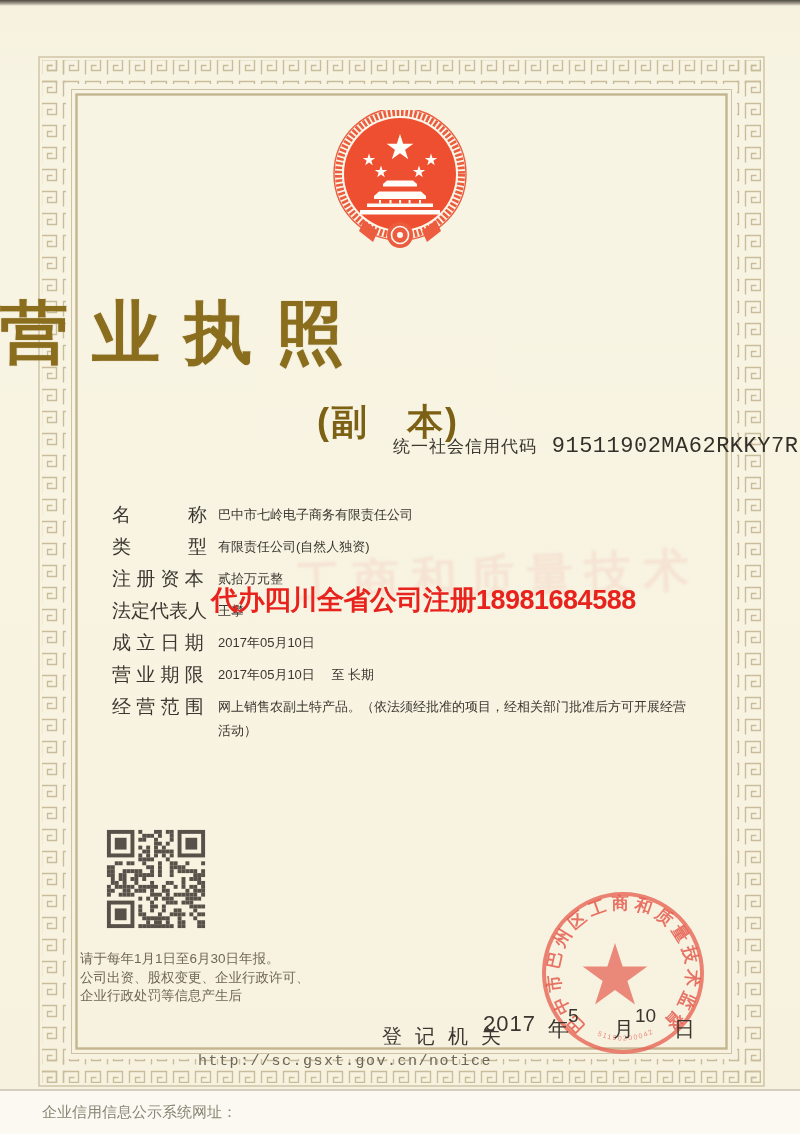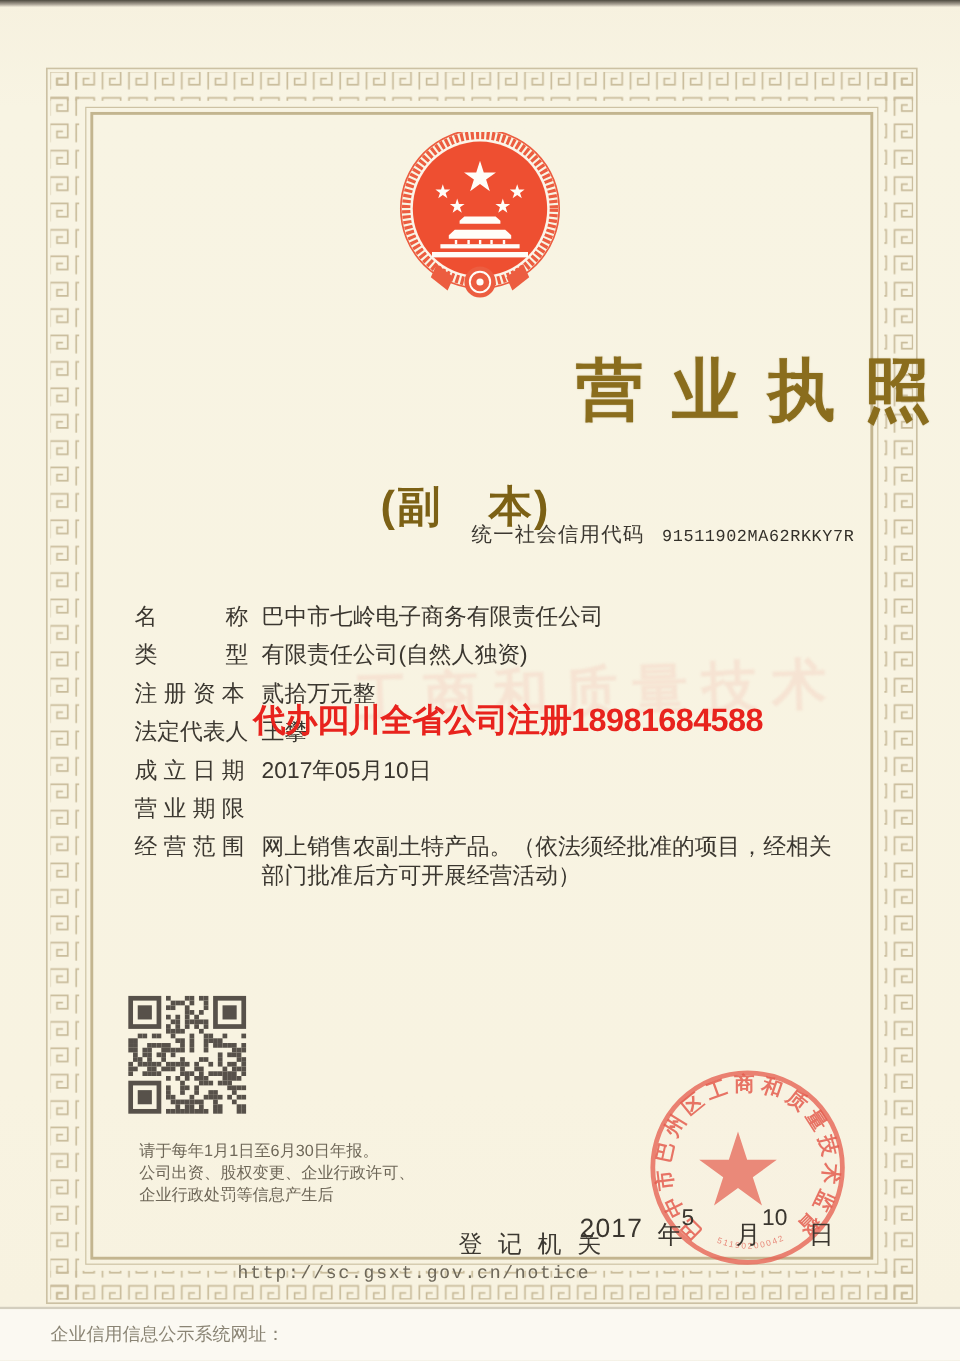--- a/index.html
+++ b/index.html
@@ -3,40 +3,40 @@
 <meta charset="utf-8">
 <style>
   html,body{margin:0;padding:0;background:#e9e6de;}
   .page{position:relative;width:800px;height:1134px;margin:0 auto;overflow:hidden;
         background:linear-gradient(180deg,#f6f1df 0%,#f8f4e3 8%,#f8f3e1 80%,#f7f2e0 96%);
         font-family:"Liberation Sans","DejaVu Sans",sans-serif;color:#3c3831;}
   .scan-edge{position:absolute;top:0;left:0;right:0;height:6px;
         background:linear-gradient(#4d493f,#a9a295 60%,rgba(0,0,0,0));}
   .frame{position:absolute;left:38px;top:56px;z-index:1;}
   .emblem{position:absolute;left:330px;top:110px;z-index:2;}
-  .title{position:absolute;left:0;right:0;top:288px;text-align:right;z-index:2;
-        font-size:56px;font-weight:700;color:#8a6d1d;letter-spacing:24px;
+  .title{position:absolute;left:0;right:0;top:288px;text-align:left;z-index:2;
+        font-size:68px;font-weight:700;color:#8a6d1d;letter-spacing:24px;
         text-shadow:0 0 1px rgba(122,95,21,.6);}
   .subtitle{position:absolute;left:0;right:0;top:398px;text-align:center;z-index:2;
         transform:translateX(-12px);font-size:36px;font-weight:700;color:#7c6115;letter-spacing:2px;}
   .credit-line{position:absolute;left:393px;top:434px;z-index:2;font-size:17px;color:#3c3831;}
   .credit-line .lbl{letter-spacing:1px;}
   .credit-line .code{margin-left:10px;font-family:"Liberation Mono","DejaVu Sans Mono",monospace;
-        font-size:14px;letter-spacing:.5px;color:#33302a;}
+        font-size:22px;letter-spacing:.5px;color:#33302a;}
   .ghost{position:absolute;left:295px;top:546px;z-index:0;font-size:46px;font-weight:700;
         letter-spacing:12px;color:rgba(222,92,76,.10);transform:rotate(-2deg);filter:blur(1px);}
   .fields{position:absolute;left:112px;top:487px;width:586px;z-index:3;margin-top:16px;}
   .field-row{display:flex;margin-bottom:8px;}
   .field-label{flex:none;width:100px;font-size:19px;line-height:24px;font-weight:500;
         color:#3c3831;white-space:pre;}
-  .field-value{flex:1;margin-left:6px;font-size:19px;line-height:24px;color:#3a362f;}
+  .field-value{flex:1;margin-left:6px;font-size:13px;line-height:24px;color:#3a362f;}
   .watermark{position:absolute;left:211px;top:582px;z-index:5;font-size:27px;font-weight:600;
         letter-spacing:-.5px;color:#e8231d;white-space:nowrap;}
   .qr{position:absolute;left:103px;top:826px;width:106px;height:106px;z-index:2;}
-  .notice{position:absolute;left:116px;top:950px;z-index:2;font-size:13.5px;line-height:18.5px;
+  .notice{position:absolute;left:80px;top:950px;z-index:2;font-size:13.5px;line-height:18.5px;
         color:#6e6758;}
   .authority{position:absolute;left:382px;top:1004px;z-index:2;font-size:20px;font-weight:500;
         letter-spacing:13px;color:#3c3831;margin-top:19px;}
   .seal{position:absolute;left:534px;top:884px;width:178px;height:178px;z-index:4;
         filter:blur(.3px);}
   .date-row{position:absolute;left:478px;top:1003px;width:240px;height:44px;z-index:5;}
   .date-row span{position:absolute;color:#3a362f;}
   .d-year{left:5px;top:8px;font-size:22px;letter-spacing:1px;}
   .d-yu{left:70px;top:12px;font-size:21px;}
   .d-mnum{left:90px;top:2px;font-size:19px;}
@@ -133,20 +133,21 @@
     <div class="field-row">
       <span class="field-label">法定代表人</span>
       <span class="field-value">王攀</span>
     </div>
     <div class="field-row">
       <span class="field-label">成 立 日 期</span>
       <span class="field-value">2017年05月10日</span>
     </div>
     <div class="field-row">
       <span class="field-label">营 业 期 限</span>
+      <span class="field-value">2017年05月10日　 至 长期</span>
     </div>
     <div class="field-row">
       <span class="field-label">经 营 范 围</span>
       <span class="field-value">网上销售农副土特产品。（依法须经批准的项目，经相关部门批准后方可开展经营活动）</span>
     </div>
   </div>
 
   <div class="watermark" style="color: rgb(232, 35, 29);">代办四川全省公司注册18981684588</div>
 
   <svg id="qr-svg" class="qr" viewBox="-1 -1 27 27">

